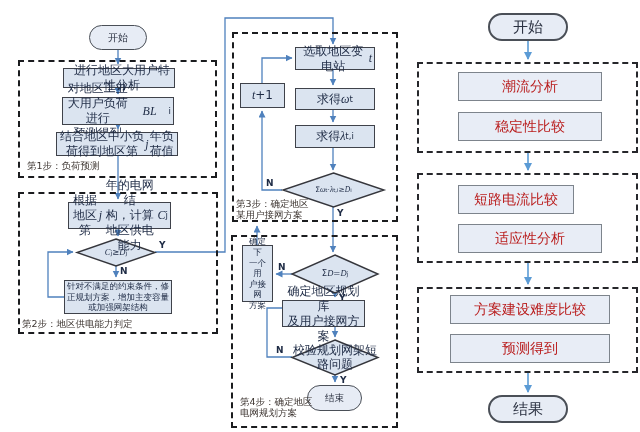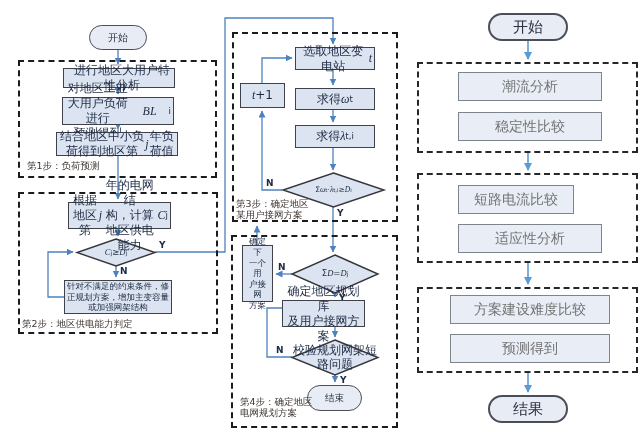--- a/index.html
+++ b/index.html
@@ -11,21 +11,21 @@
   .dashedbox{position:absolute;border:2px dashed #1b1c1f;box-sizing:border-box;z-index:1;}
   .dashedbox.rt{border-color:#26272b;}
   .pbox{
     position:absolute;background:#dbe4f0;border:1.4px solid #3f424a;box-sizing:border-box;
     display:flex;align-items:center;justify-content:center;text-align:center;
     font-size:12px;line-height:1.25;color:#1d2a44;z-index:2;padding:1px 2px;
   }
   .rbox{
     position:absolute;background:#e8edf6;border:1.5px solid #7d848c;box-sizing:border-box;
     display:flex;align-items:center;justify-content:center;text-align:center;
-    font-size:14px;color:#737373;z-index:2;
+    font-size:14px;color:#b91c1c;z-index:2;
   }
   .pill{
     position:absolute;background:#e7ecf5;border:1.6px solid #4a4f57;border-radius:14px;
     box-sizing:border-box;display:flex;align-items:center;justify-content:center;
     color:#2a3040;z-index:2;
   }
   .dtext{
     position:absolute;display:flex;align-items:center;justify-content:center;text-align:center;
     color:#1d2a44;z-index:2;line-height:1.15;
   }

